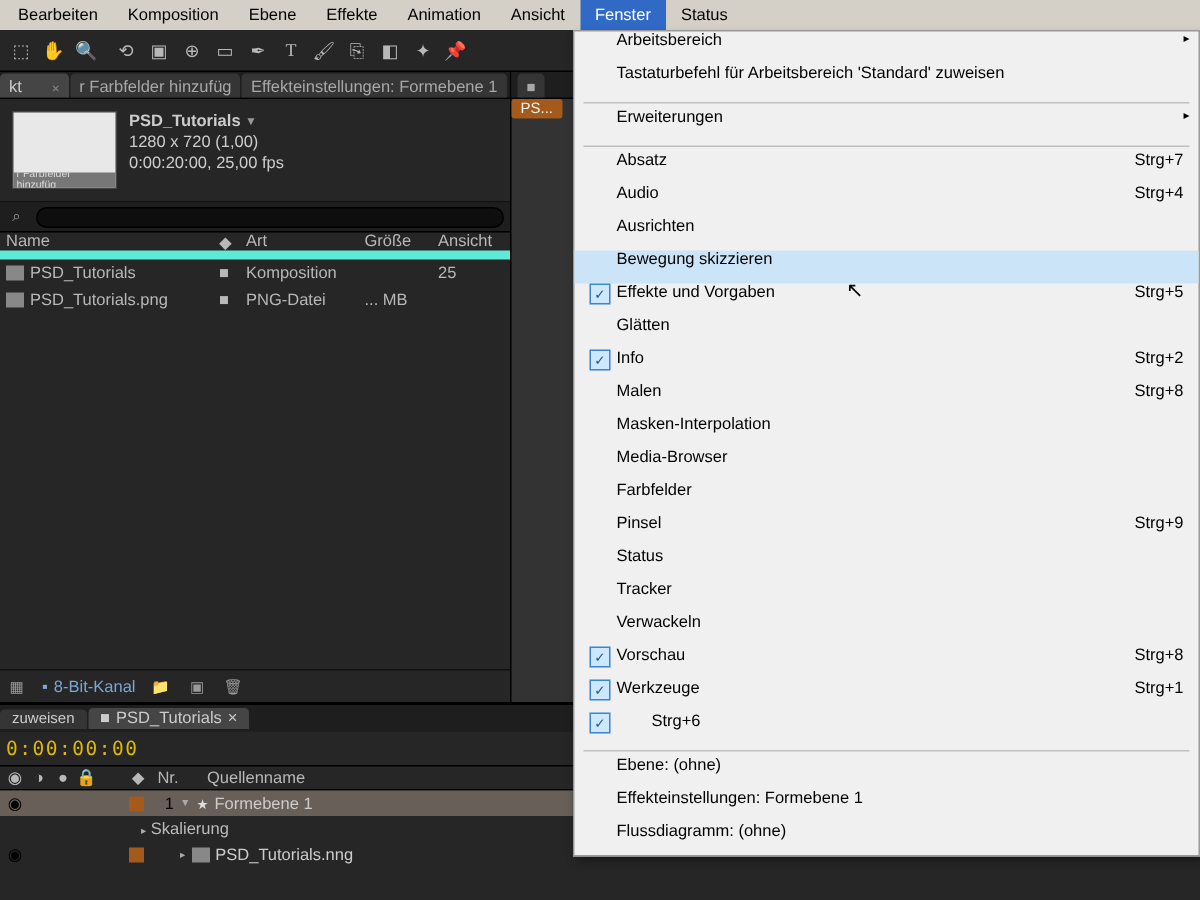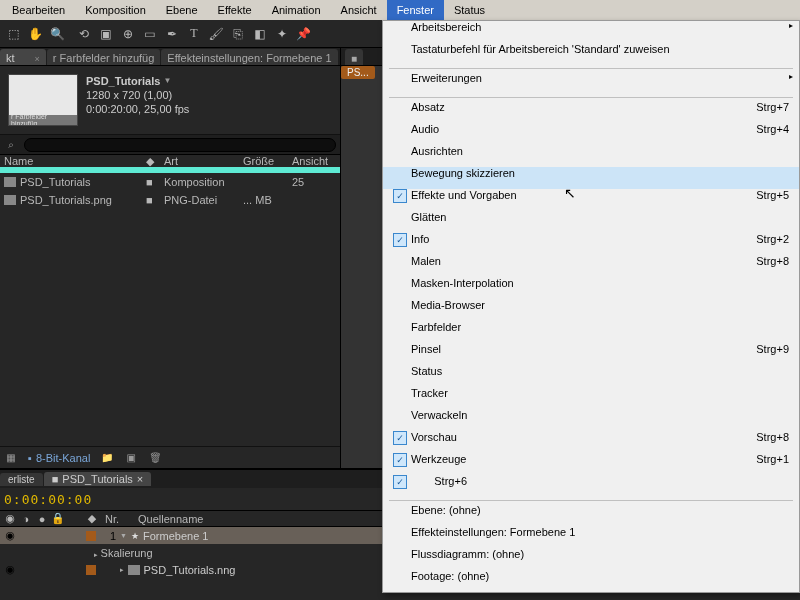--- a/index.html
+++ b/index.html
@@ -163,21 +163,21 @@
   <div class="right">
     <div class="panel-tabs" style="padding-left:4px">
       <div class="panel-tab">■</div>
     </div>
     <div class="orange-tab">PS...</div>
   </div>
 </div>
 
 <div class="timeline">
   <div class="tl-tabs">
-    <div class="tl-tab">erliste</div>
+    <div class="tl-tab">zuweisen</div>
     <div class="tl-tab sel">
         <span>■</span>
         <span>PSD_Tutorials</span>
         <span class="x">×</span>
       </div>
   </div>
   <div class="tl-code">
     <span class="tc">0:00:00:00</span>
   </div>
   <div class="tl-cols">
@@ -344,20 +344,16 @@
         <span class="dd-lbl">Ebene: (ohne)</span>
       </div>
       <div class="dd-row">
         <span class="dd-chk"></span>
         <span class="dd-lbl">Effekteinstellungen: Formebene 1</span>
       </div>
       <div class="dd-row">
         <span class="dd-chk"></span>
         <span class="dd-lbl">Flussdiagramm: (ohne)</span>
       </div>
-      <div class="dd-row">
-        <span class="dd-chk"></span>
-        <span class="dd-lbl">Footage: (ohne)</span>
-      </div>
     </div>
 </div>
 
 <div class="cursor">↖</div>
 
 </body></html>

